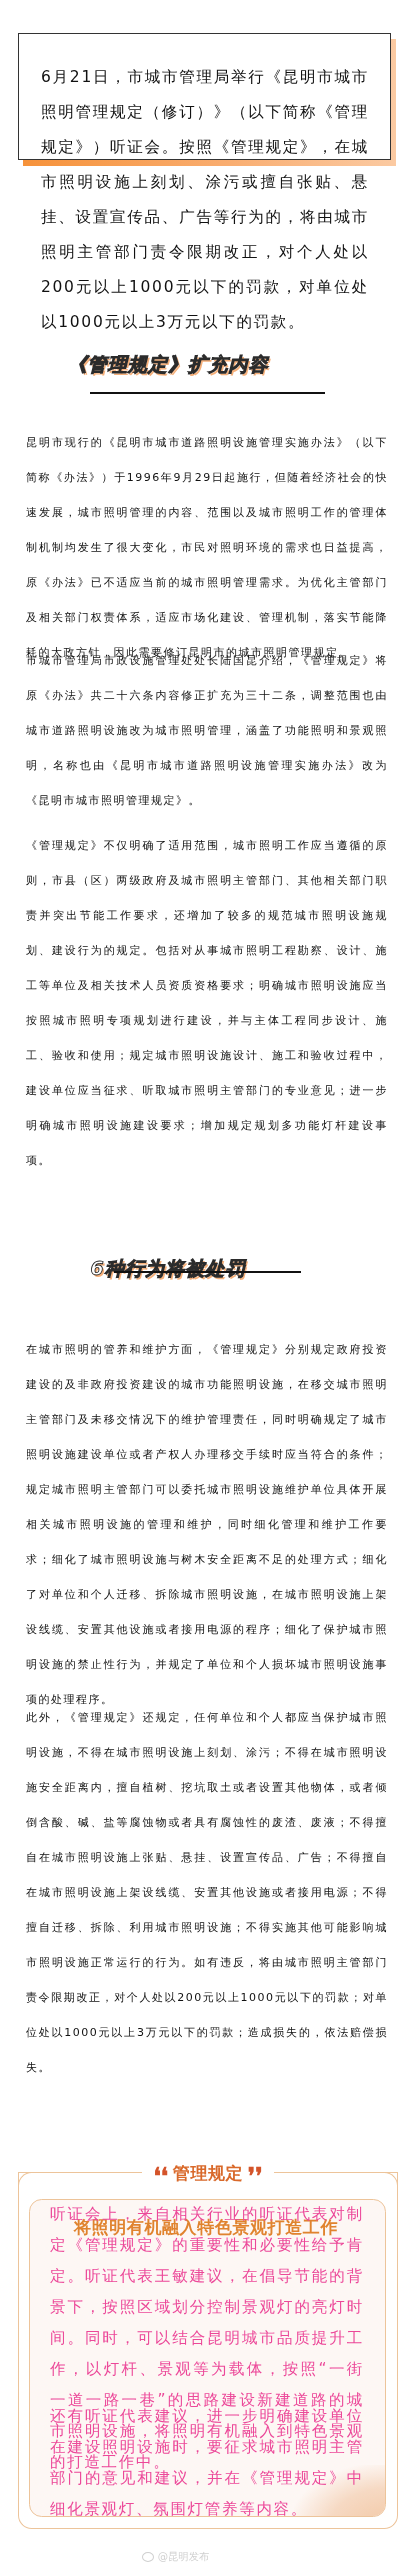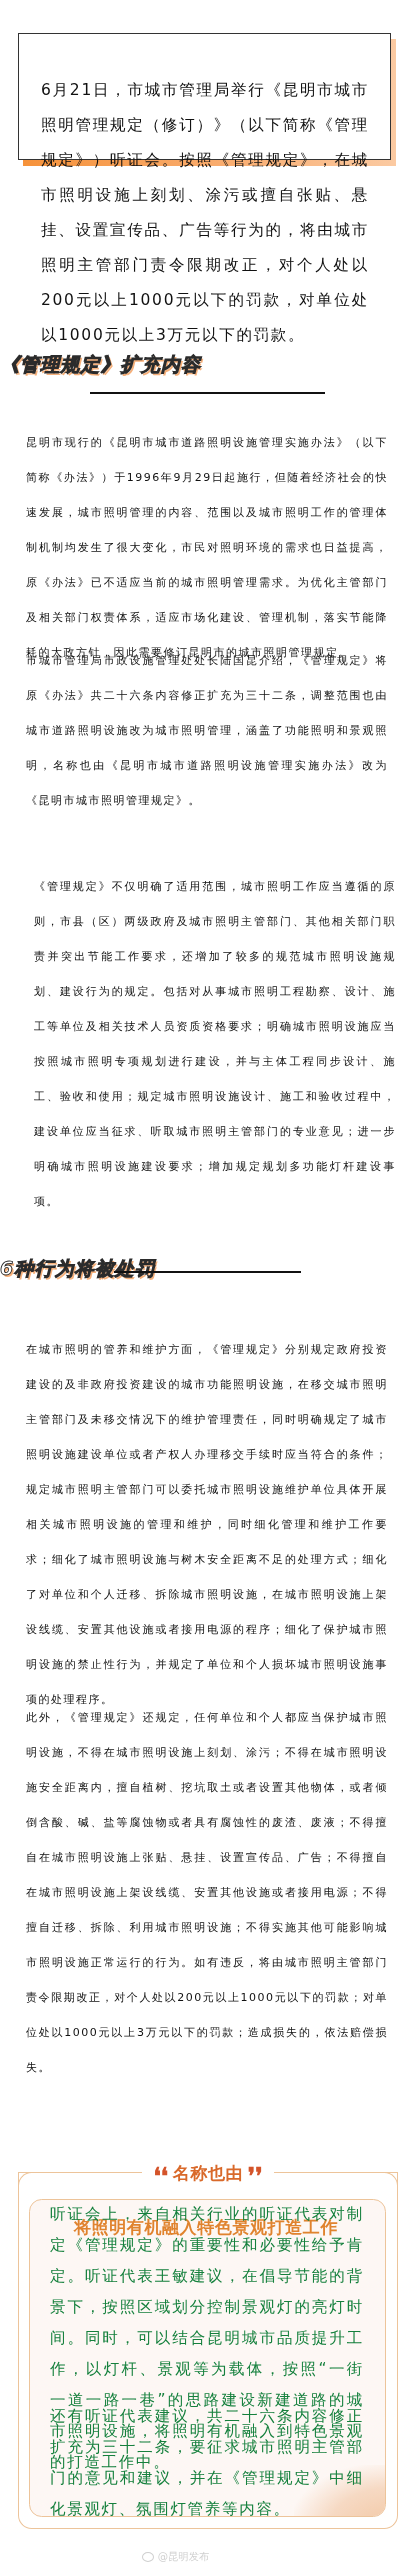--- a/index.html
+++ b/index.html
@@ -35,21 +35,21 @@
     background: #fff; border: 0.9px solid #333;
   }
   .intro-text {
     position: absolute; left: 23px; top: 40px; width: 328px;
     font-size: 15.5px; line-height: 35px; letter-spacing: 1.7px;
     text-align: justify; color: #111;
   }
 
   
   .sec-heading {
-    position: absolute; left: 0; width: 336px; 
+    position: absolute; left: 0; width: 336px; text-align: center;
     font-size: 19px; font-weight: bold; font-style: italic;
     color: #ffffff; letter-spacing: 1.1px;
     -webkit-text-stroke: 0.9px #2b2b2b;
     text-shadow: 1.7px 1.7px 0 #f6b07a;
   }
   .sec-rule { position: absolute; height: 1.7px; background: #111; }
 
   
   .sug-outer {
     position: absolute; left: 18px; top: 2173px; width: 380px; height: 356px;
@@ -76,72 +76,72 @@
     background: radial-gradient(ellipse at 100% 100%, #f2c7a3 0%, #f6d9c3 45%, rgba(253,247,244,0) 75%);
     border-radius: 60% 0 0 0;
   }
   .sug-title {
     position: absolute; left: 0; top: 2216px; width: 412px; text-align: center;
     font-size: 17px; font-weight: bold; color: #e0832e; letter-spacing: 0.6px;
   }
   .sug-para {
     position: absolute; left: 50px; width: 314px;
     font-size: 15.5px; line-height: 31px; letter-spacing: 1.7px;
-    text-align: justify; color: #15803d;
+    text-align: justify; color: #ec4899;
   }
 
   .watermark {
     position: absolute; left: 0; top: 2550px; width: 351px; text-align: center;
     font-size: 10.3px; color: #d0d0d0;
     display: flex; justify-content: center; align-items: center; gap: 3.4px;
   }
   .weibo-icon {
     width: 12.6px; height: 10.3px; border: 1.1px solid #d0d0d0; border-radius: 50%;
     display: inline-block; position: relative;
   }
 </style>
 </head>
 <body>
 
 <div class="intro-wrap">
   <div class="intro-shadow"></div>
   <div class="intro-box"></div>
 </div>
-<div class="intro-text" style="left:41px; top:73px;">6月21日，市城市管理局举行《昆明市城市照明管理规定（修订）》（以下简称《管理规定》）听证会。按照《管理规定》，在城市照明设施上刻划、涂污或擅自张贴、悬挂、设置宣传品、广告等行为的，将由城市照明主管部门责令限期改正，对个人处以200元以上1000元以下的罚款，对单位处以1000元以上3万元以下的罚款。</div>
+<div class="intro-text" style="left:41px; top:60px;">6月21日，市城市管理局举行《昆明市城市照明管理规定（修订）》（以下简称《管理规定》）听证会。按照《管理规定》，在城市照明设施上刻划、涂污或擅自张贴、悬挂、设置宣传品、广告等行为的，将由城市照明主管部门责令限期改正，对个人处以200元以上1000元以下的罚款，对单位处以1000元以上3万元以下的罚款。</div>
 
 <div class="sec-heading" style="top:352px;">《管理规定》扩充内容</div>
 <div class="sec-rule" style="left:90px; top:392px; width:235px;"></div>
 
 <div class="para" style="top:425px;">昆明市现行的《昆明市城市道路照明设施管理实施办法》（以下简称《办法》）于1996年9月29日起施行，但随着经济社会的快速发展，城市照明管理的内容、范围以及城市照明工作的管理体制机制均发生了很大变化，市民对照明环境的需求也日益提高，原《办法》已不适应当前的城市照明管理需求。为优化主管部门及相关部门权责体系，适应市场化建设、管理机制，落实节能降耗的大政方针，因此需要修订昆明市的城市照明管理规定。</div>
 <div class="para" style="top:643px;">市城市管理局市政设施管理处处长陆国昆介绍，《管理规定》将原《办法》共二十六条内容修正扩充为三十二条，调整范围也由城市道路照明设施改为城市照明管理，涵盖了功能照明和景观照明，名称也由《昆明市城市道路照明设施管理实施办法》改为《昆明市城市照明管理规定》。</div>
-<div class="para" style="top:869px;margin-left:8px;">《管理规定》不仅明确了适用范围，城市照明工作应当遵循的原则，市县（区）两级政府及城市照明主管部门、其他相关部门职责并突出节能工作要求，还增加了较多的规范城市照明设施规划、建设行为的规定。包括对从事城市照明工程勘察、设计、施工等单位及相关技术人员资质资格要求；明确城市照明设施应当按照城市照明专项规划进行建设，并与主体工程同步设计、施工、验收和使用；规定城市照明设施设计、施工和验收过程中，建设单位应当征求、听取城市照明主管部门的专业意见；进一步明确城市照明设施建设要求；增加规定规划多功能灯杆建设事项。</div>
+<div class="para" style="top:828px;">《管理规定》不仅明确了适用范围，城市照明工作应当遵循的原则，市县（区）两级政府及城市照明主管部门、其他相关部门职责并突出节能工作要求，还增加了较多的规范城市照明设施规划、建设行为的规定。包括对从事城市照明工程勘察、设计、施工等单位及相关技术人员资质资格要求；明确城市照明设施应当按照城市照明专项规划进行建设，并与主体工程同步设计、施工、验收和使用；规定城市照明设施设计、施工和验收过程中，建设单位应当征求、听取城市照明主管部门的专业意见；进一步明确城市照明设施建设要求；增加规定规划多功能灯杆建设事项。</div>
 
 <div class="sec-heading" style="top:1240px;margin-top:16px;">6种行为将被处罚</div>
 <div class="sec-rule" style="left:114px; top:1271px; width:187px;"></div>
 
 <div class="para" style="top:1332px;">在城市照明的管养和维护方面，《管理规定》分别规定政府投资建设的及非政府投资建设的城市功能照明设施，在移交城市照明主管部门及未移交情况下的维护管理责任，同时明确规定了城市照明设施建设单位或者产权人办理移交手续时应当符合的条件；规定城市照明主管部门可以委托城市照明设施维护单位具体开展相关城市照明设施的管理和维护，同时细化管理和维护工作要求；细化了城市照明设施与树木安全距离不足的处理方式；细化了对单位和个人迁移、拆除城市照明设施，在城市照明设施上架设线缆、安置其他设施或者接用电源的程序；细化了保护城市照明设施的禁止性行为，并规定了单位和个人损坏城市照明设施事项的处理程序。</div>
 <div class="para" style="top:1700px;">此外，《管理规定》还规定，任何单位和个人都应当保护城市照明设施，不得在城市照明设施上刻划、涂污；不得在城市照明设施安全距离内，擅自植树、挖坑取土或者设置其他物体，或者倾倒含酸、碱、盐等腐蚀物或者具有腐蚀性的废渣、废液；不得擅自在城市照明设施上张贴、悬挂、设置宣传品、广告；不得擅自在城市照明设施上架设线缆、安置其他设施或者接用电源；不得擅自迁移、拆除、利用城市照明设施；不得实施其他可能影响城市照明设施正常运行的行为。如有违反，将由城市照明主管部门责令限期改正，对个人处以200元以上1000元以下的罚款；对单位处以1000元以上3万元以下的罚款；造成损失的，依法赔偿损失。</div>
 
 <div class="sug-outer"></div>
 <div class="sug-outer-top-l"></div>
 <div class="sug-outer-top-r"></div>
 <div class="sug-outer-corner-l"></div>
 <div class="sug-outer-corner-r"></div>
 
 <div class="sug-label">
   <span class="quote-mark">❛❛</span>
-  <span class="sug-label-text">名称也由</span>
+  <span class="sug-label-text">管理规定</span>
   <span class="quote-mark">❜❜</span>
 </div>
 
 <div class="sug-inner">
   <div class="sug-blob"></div>
 </div>
 
 <div class="sug-title">将照明有机融入特色景观打造工作</div>
 <div class="sug-para" style="top:2199px;">听证会上，来自相关行业的听证代表对制定《管理规定》的重要性和必要性给予肯定。听证代表王敏建议，在倡导节能的背景下，按照区域划分控制景观灯的亮灯时间。同时，可以结合昆明城市品质提升工作，以灯杆、景观等为载体，按照“一街一道一路一巷”的思路建设新建道路的城市照明设施，将照明有机融入到特色景观的打造工作中。</div>
-<div class="sug-para" style="top:2401px;">还有听证代表建议，共二十六条内容修正扩充为三十二条，要征求城市照明主管部门的意见和建议，并在《管理规定》中细化景观灯、氛围灯管养等内容。</div>
+<div class="sug-para" style="top:2401px;">还有听证代表建议，进一步明确建设单位在建设照明设施时，要征求城市照明主管部门的意见和建议，并在《管理规定》中细化景观灯、氛围灯管养等内容。</div>
 
 <div class="watermark">
   <span class="weibo-icon"></span>
   <span>@昆明发布</span>
 </div>
 
 
 </body></html>

